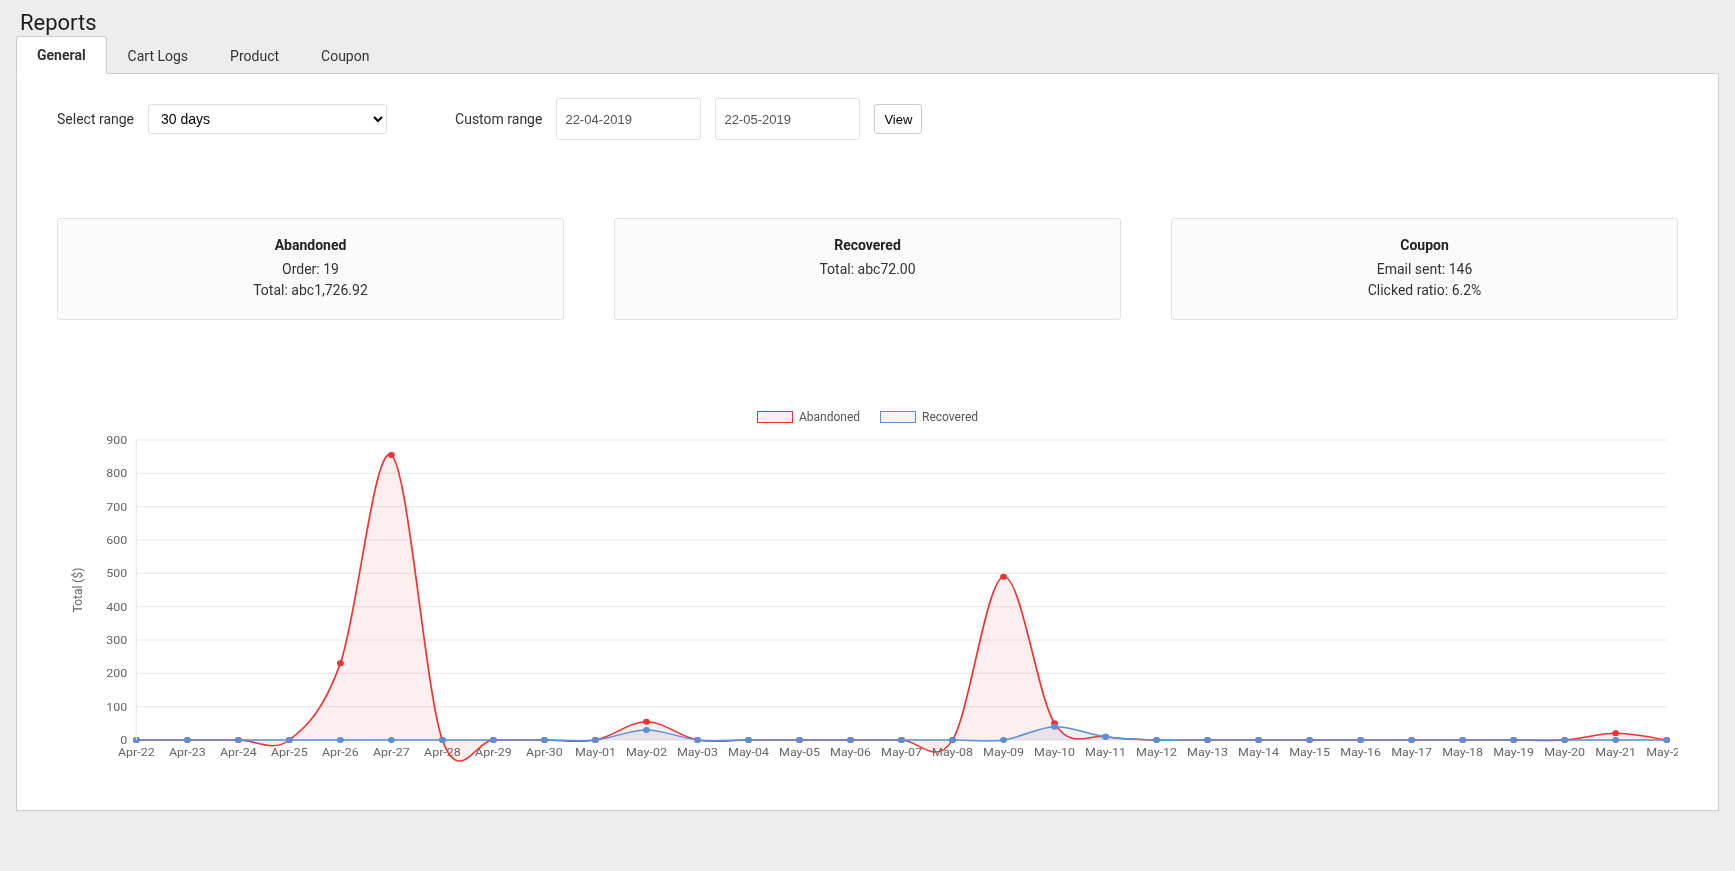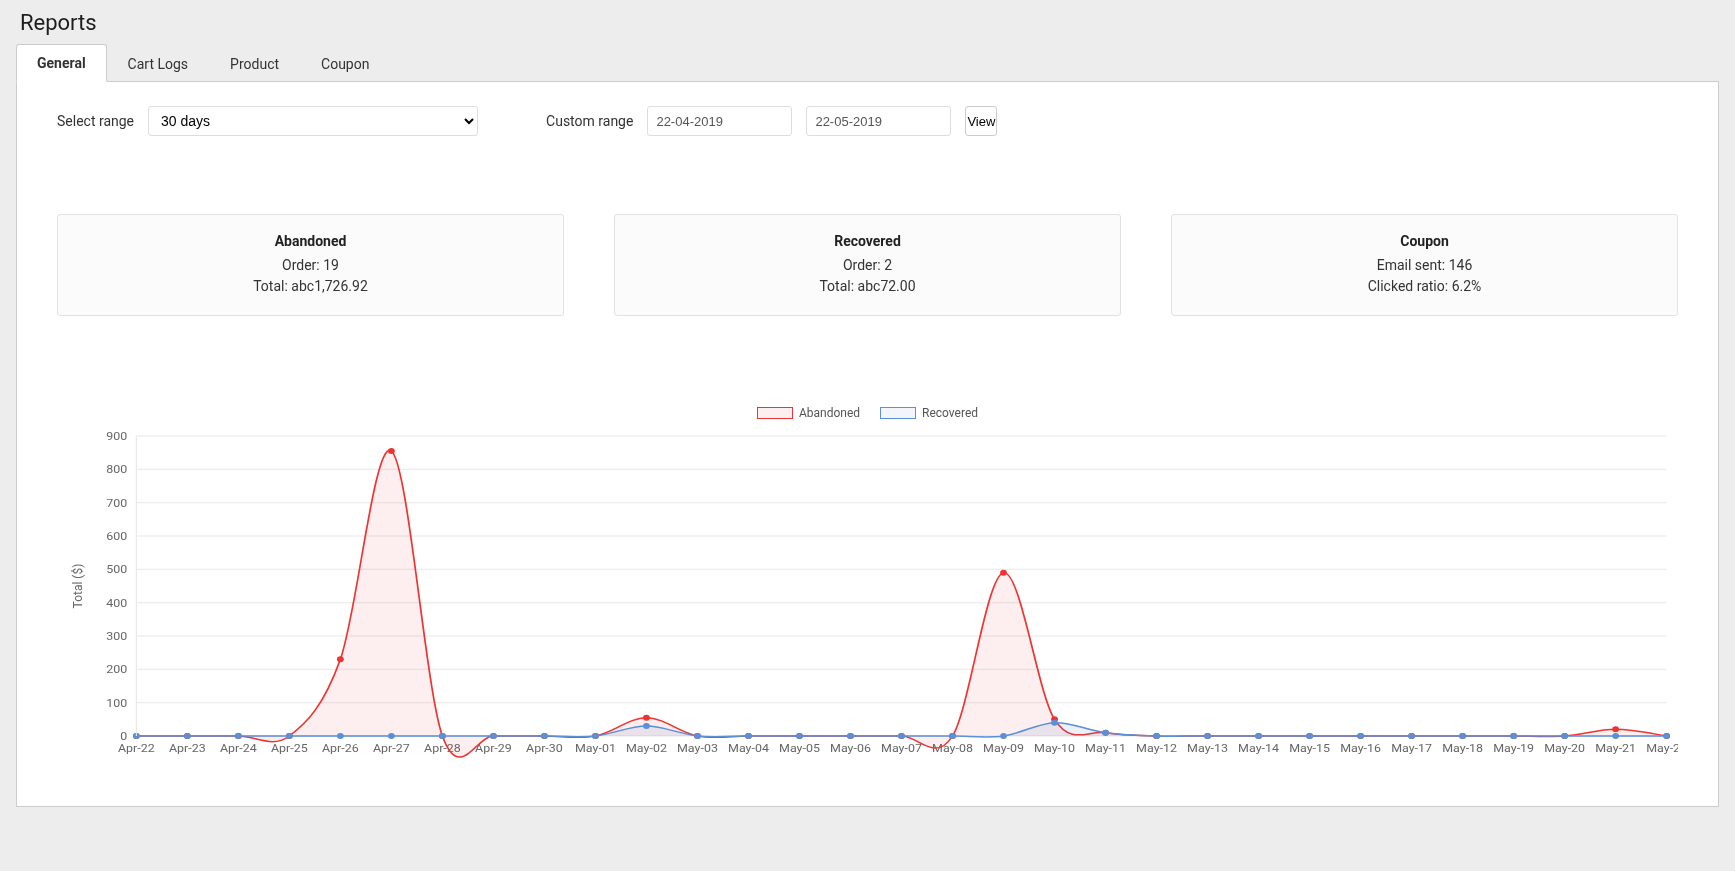--- a/index.html
+++ b/index.html
@@ -7,21 +7,20 @@
     font-family: -apple-system, BlinkMacSystemFont, "Segoe UI", Roboto, sans-serif;
     background: #ededed;
     color: #222;
     padding: 10px 16px;
     font-size: 14px;
   }
   .page-title {
     font-size: 22px;
     font-weight: 400;
     color: #1d1d1d;
-    margin-bottom: 8px;
     padding-left: 4px;
   }
   .tabs {
     display: flex;
     align-items: flex-end;
     border-bottom: 1px solid #ccc;
     margin-left: 0;
   }
   .tab {
     padding: 10px 20px;
@@ -48,42 +47,42 @@
     padding: 24px 40px 40px 40px;
   }
   .controls {
     display: flex;
     align-items: center;
     gap: 14px;
     margin-bottom: 78px;
   }
   .controls label { font-size: 14px; color: #333; }
   .select-range {
-    width: 330px;
+    width: 239px;
     height: 30px;
     border: 1px solid #ddd;
     border-radius: 3px;
     padding: 4px 8px;
     font-size: 14px;
     background: #fff;
     cursor: pointer;
   }
   .gap { width: 40px; }
   .date-input {
     width: 145px;
-    height: 30px;
+    height: 42px;
     border: 1px solid #ddd;
     border-radius: 3px;
     padding: 4px 8px;
     font-size: 13px;
     color: #555;
   }
   .view-btn {
     height: 30px;
-    padding: 0 1px;
+    padding: 0 9px;
     border: 1px solid #ccc;
     border-radius: 3px;
     background: #fff;
     font-size: 13px;
     cursor: pointer;
   }
 
   .stat-row {
     display: flex;
     gap: 50px;
@@ -171,23 +170,20 @@
       <div class="stat-title">Abandoned</div>
       <div class="stat-line">
         <span>Order:</span> <span>19</span>
       </div>
       <div class="stat-line">
         <span>Total:</span> <span>abc1,726.92</span>
       </div>
     </div>
     <div class="stat-card">
       <div class="stat-title">Recovered</div>
-      <div class="stat-line">
-        <span>Order:</span> <span>2</span>
-      </div>
       <div class="stat-line">
         <span>Total:</span> <span>abc72.00</span>
       </div>
     </div>
     <div class="stat-card">
       <div class="stat-title">Coupon</div>
       <div class="stat-line">
         <span>Email sent:</span> <span>146</span>
       </div>
       <div class="stat-line">

